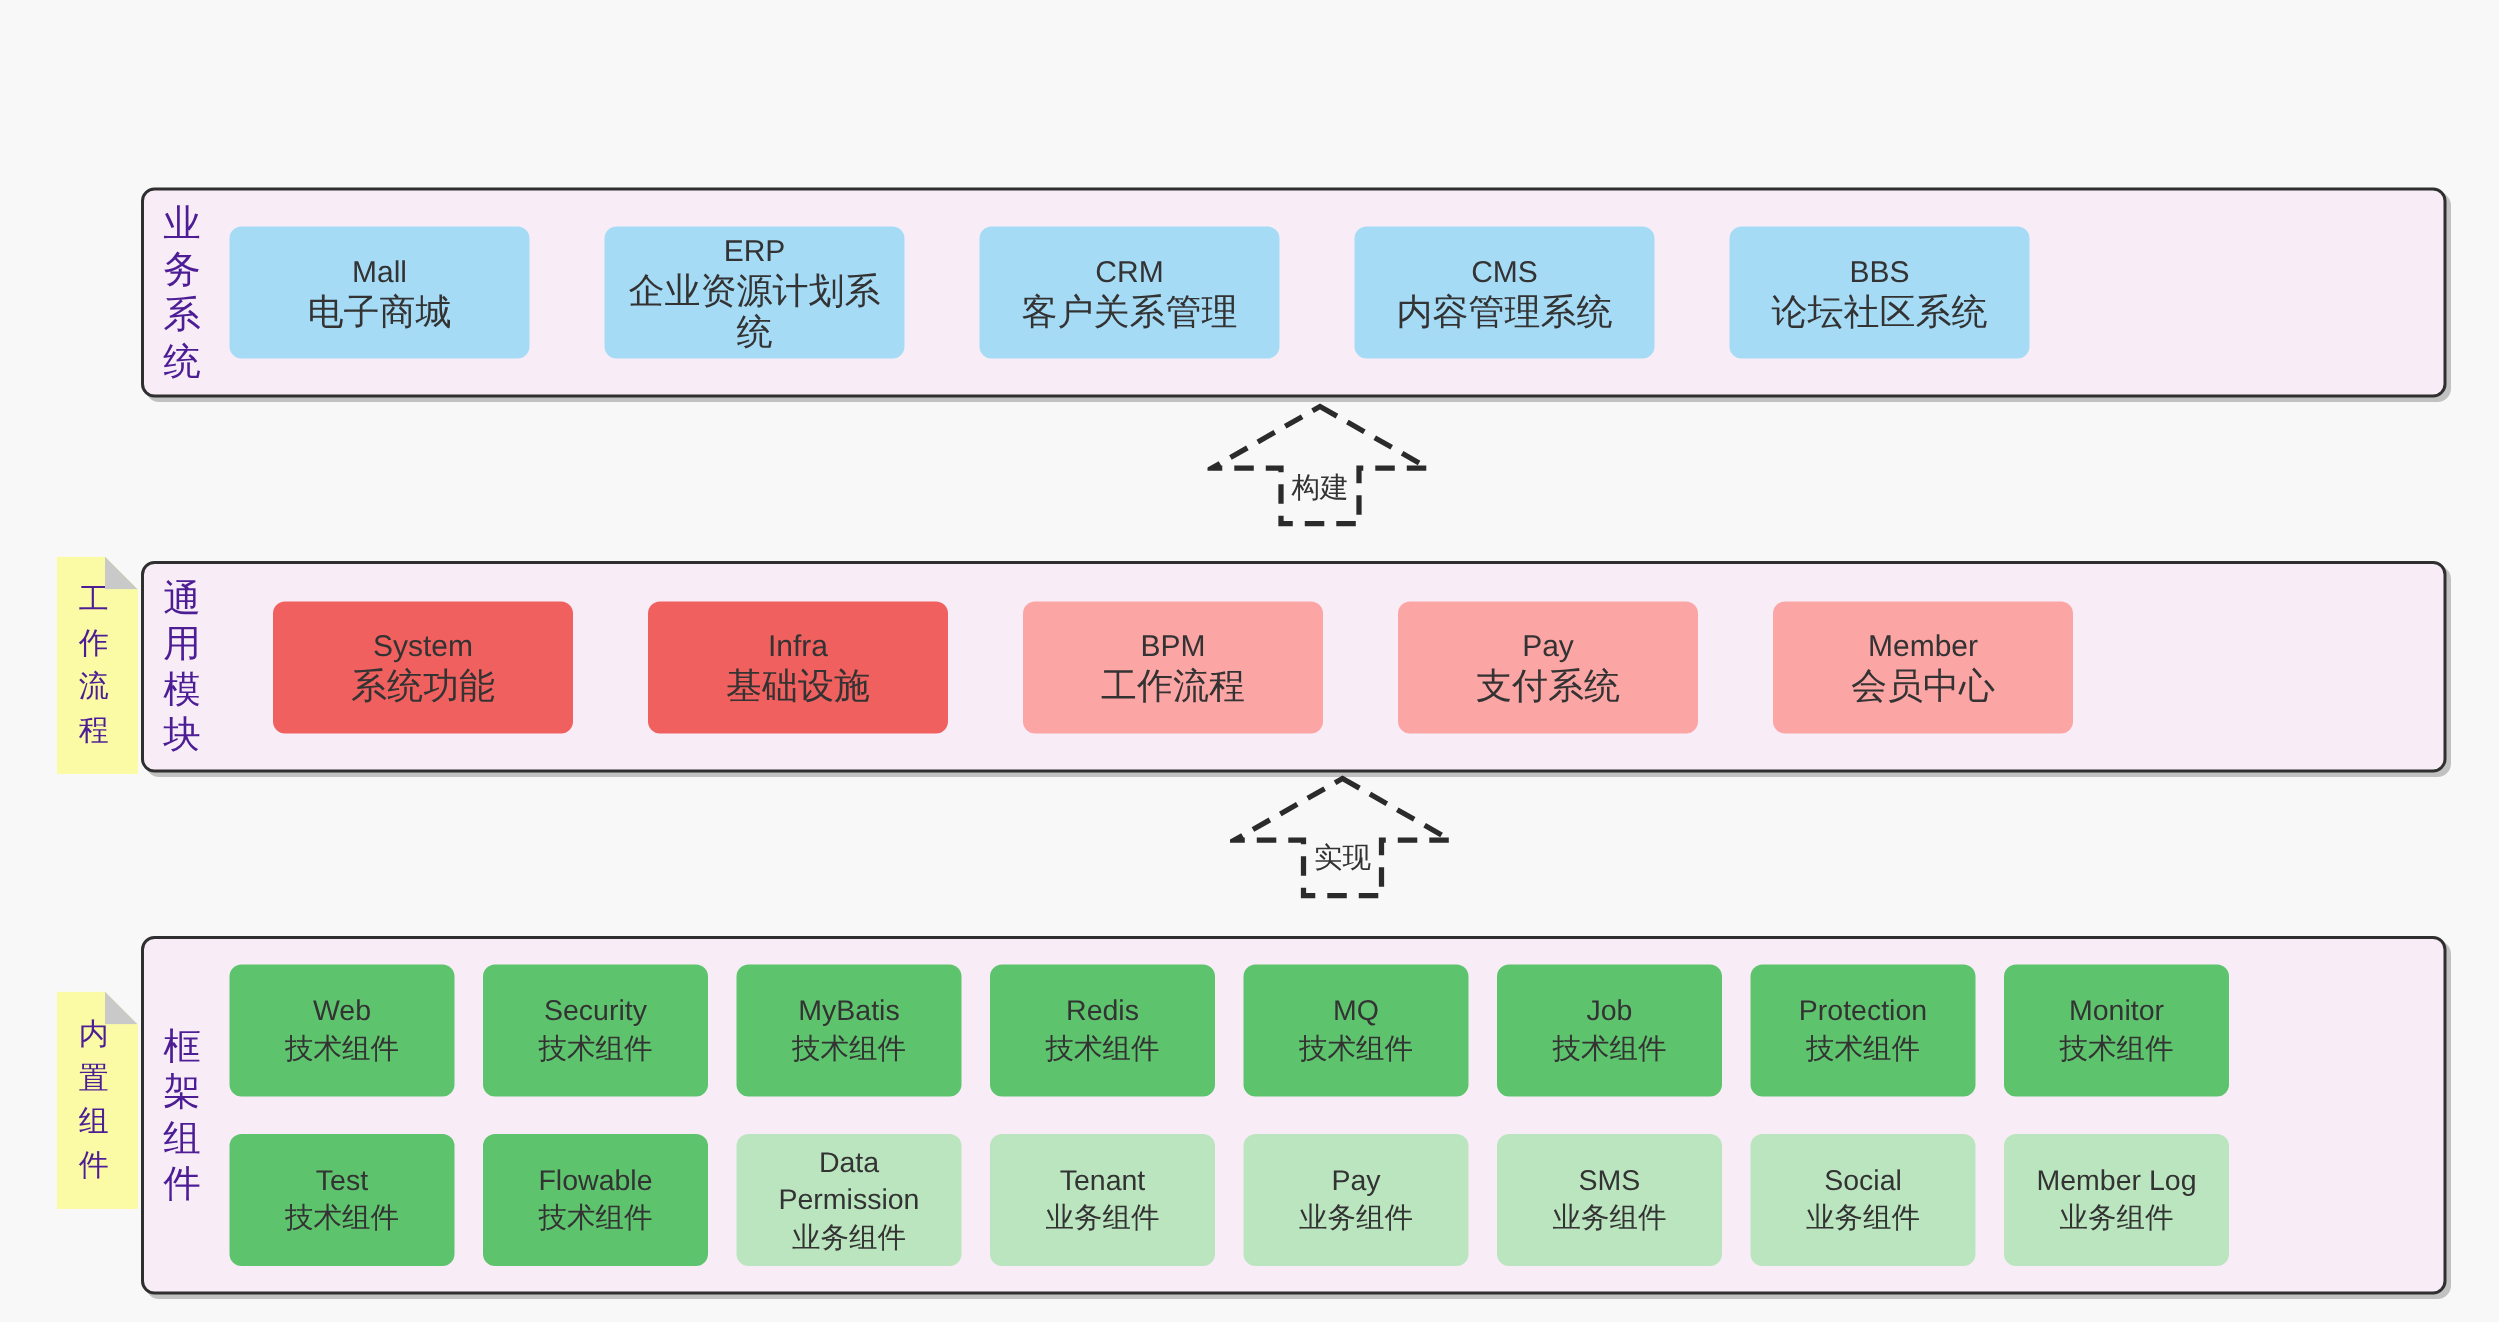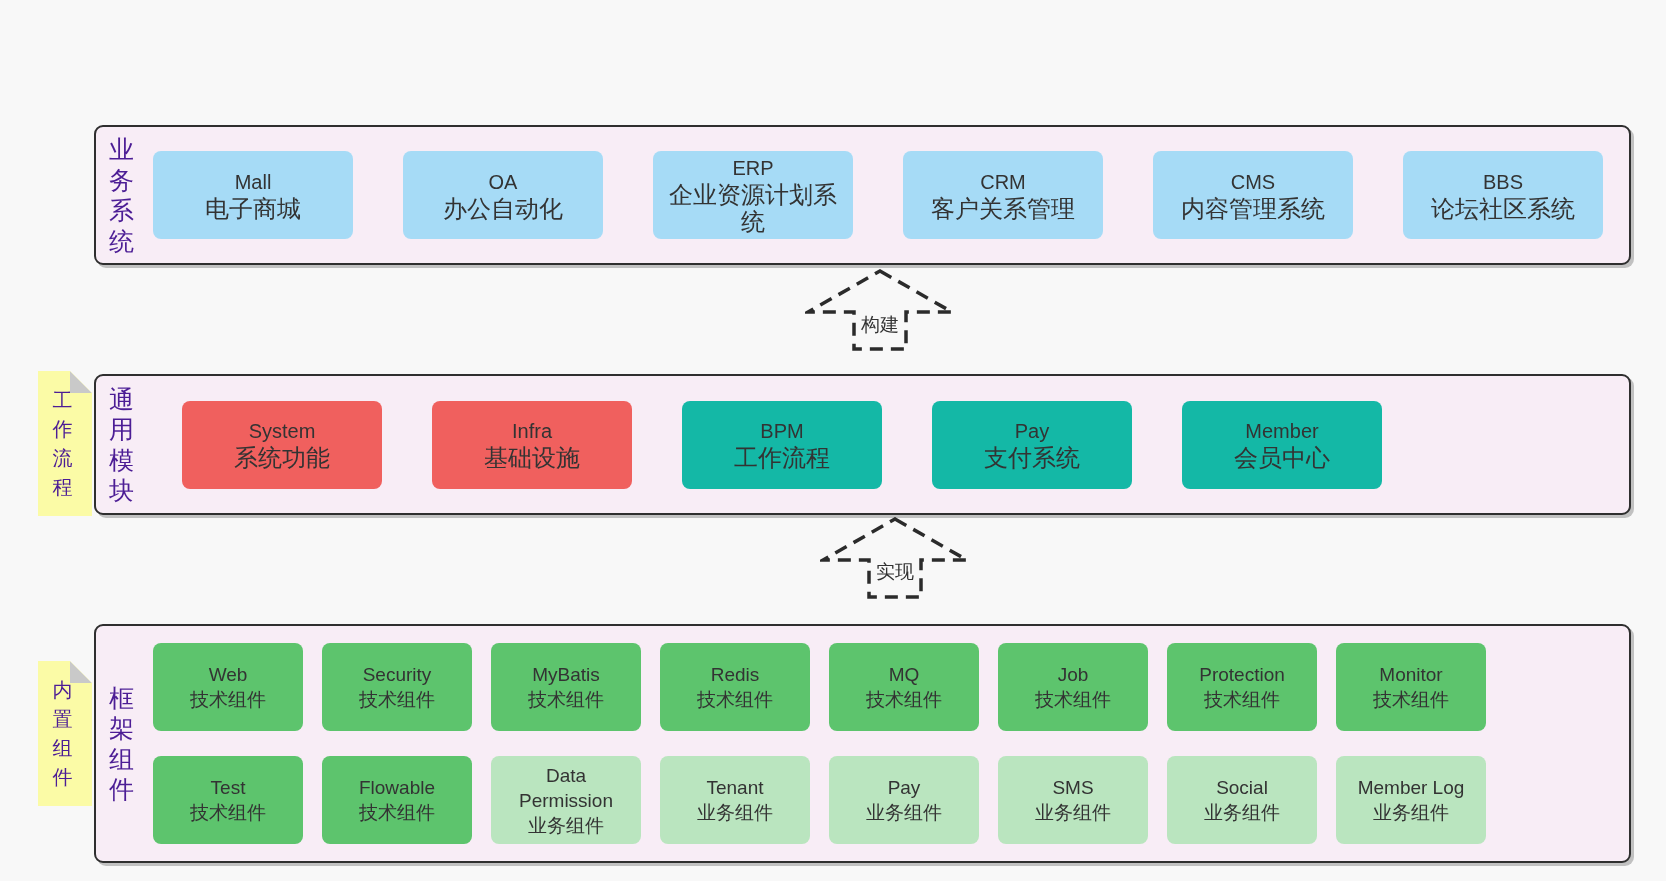--- a/index.html
+++ b/index.html
@@ -35,21 +35,21 @@
     text-align:center; padding:4px 8px;
   }
   .box .en { font-size:20px; line-height:26px; color:#333; }
   .box .zh { font-size:24px; line-height:27px; color:#333; }
   .panel-bottom .box { width:150px; }
   .panel-bottom .box .en,
   .panel-bottom .box .zh { font-size:19px; line-height:25px; }
 
   .c-blue       { background:#a6dbf6; }
   .c-red        { background:#f0605e; }
-  .c-pink       { background:#14b8a6; }
+  .c-pink       { background:#fca5a5; }
   .c-green      { background:#5dc46d; }
   .c-lightgreen { background:#bae5bf; }
 
   
   .note {
     position:absolute; left:38px; width:54px; height:145px;
     background:#fbfba6;
     clip-path:polygon(0 0, calc(100% - 22px) 0, 100% 22px, 100% 100%, 0 100%);
     display:flex; align-items:center; justify-content:center; z-index:1;
   }
@@ -87,24 +87,20 @@
   <section class="panel panel-top">
     <div class="side-label">
       <div class="vtext">业务系统</div>
     </div>
     <div class="row">
       <div class="box c-blue">
         <div class="en">Mall</div>
         <div class="zh">电子商城</div>
       </div>
       <div class="box c-blue">
-        <div class="en">OA</div>
-        <div class="zh">办公自动化</div>
-      </div>
-      <div class="box c-blue">
         <div class="en">ERP</div>
         <div class="zh">企业资源计划系统</div>
       </div>
       <div class="box c-blue">
         <div class="en">CRM</div>
         <div class="zh">客户关系管理</div>
       </div>
       <div class="box c-blue">
         <div class="en">CMS</div>
         <div class="zh">内容管理系统</div>

